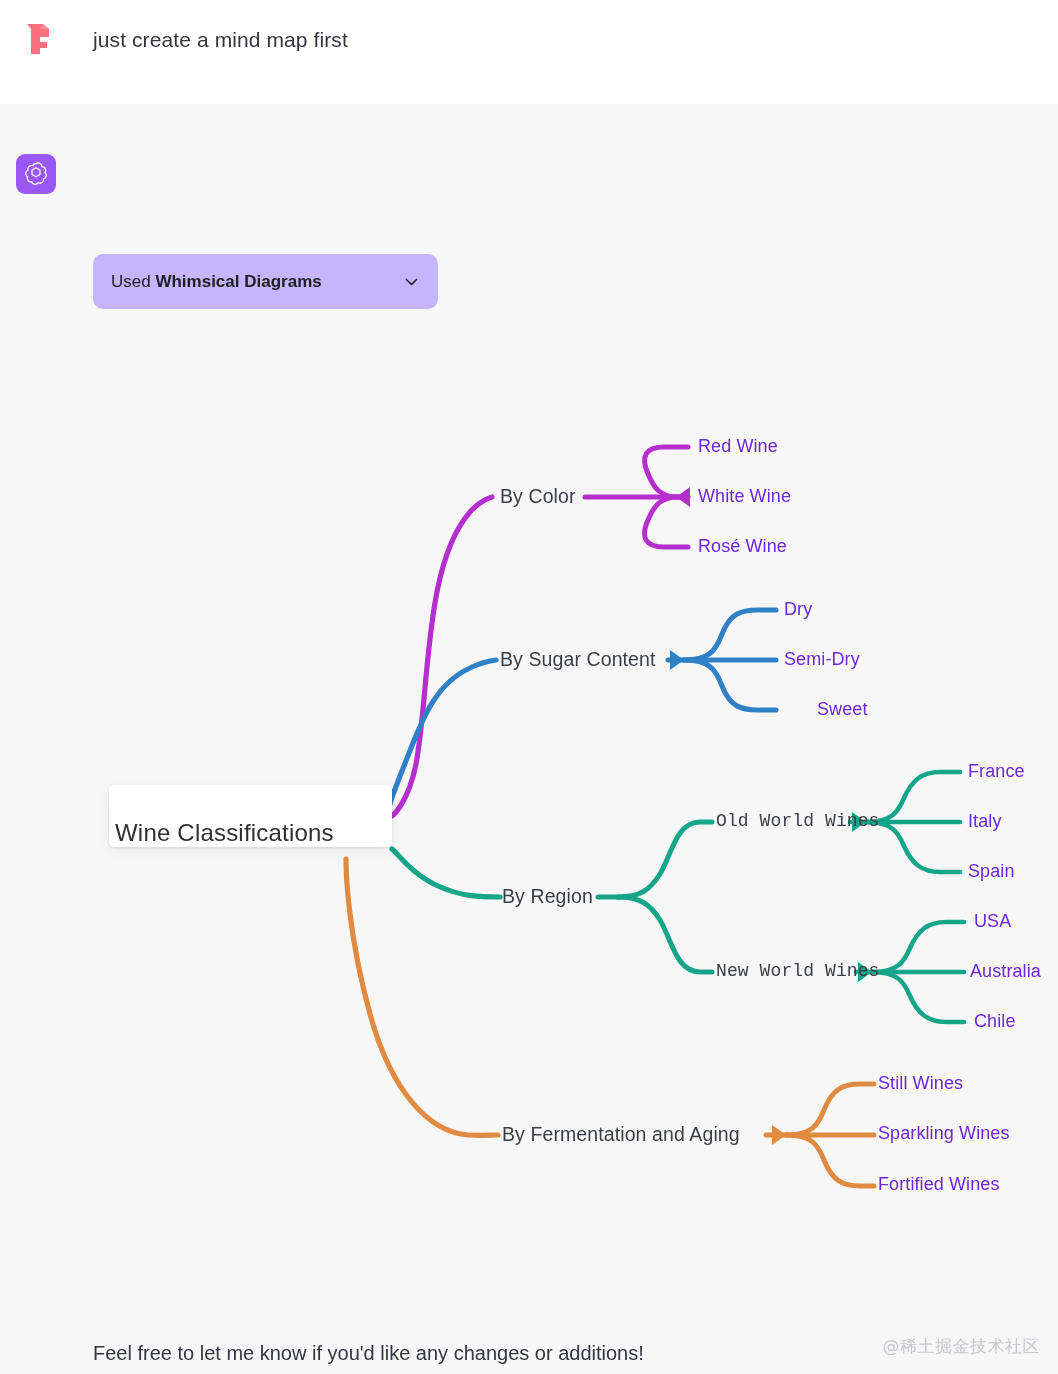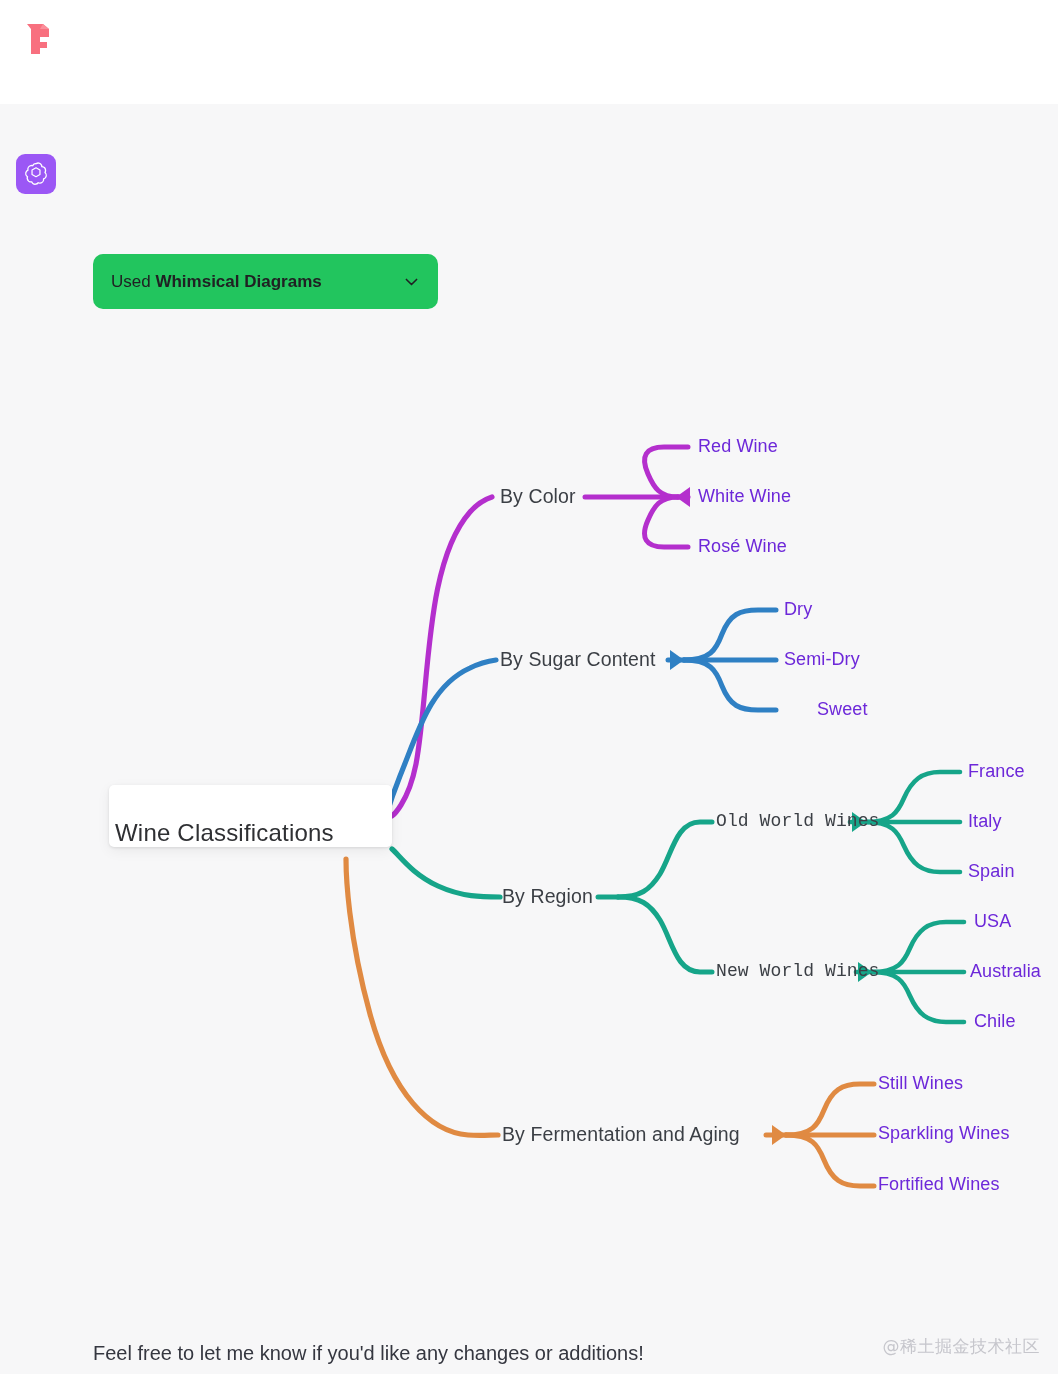--- a/index.html
+++ b/index.html
@@ -44,21 +44,21 @@
     width: 40px; height: 40px;
     border-radius: 9px;
     background: #9b57f5;
     display: flex; align-items: center; justify-content: center;
   }
   .gpt-avatar svg { width: 28px; height: 28px; display: block; }
 
   .tool-pill {
     position: absolute; left: 93px; top: 150px;
     width: 345px; height: 55px;
-    background: #22c55e;
+    background: #c4b5fd;
     border-radius: 10px;
     display: flex; align-items: center;
     padding: 0 18px;
     cursor: pointer;
   }
   .tool-pill-label {
     font-size: 17px; color: #202123; white-space: nowrap;
   }
   .tool-pill-label b { font-weight: 700; }
   .chevron {
@@ -137,20 +137,21 @@
 <div class="page">
 
   <div class="user-turn">
     <div class="user-avatar">
       <svg viewBox="0 0 44 44" width="44" height="44" aria-hidden="true">
         <path d="M11 8 L27 8 L33 13 L33 21 L24 21 L24 26 L31 26 L31 32 L24 32 L24 38 L15 38 L15 13 Z" fill="#f8707f"></path>
         <path d="M27 8 L33 13 L24 13 Z" fill="#fb8f9b"></path>
         <path d="M15 13 L24 13 L24 38 L15 38 Z" fill="#f8707f"></path>
       </svg>
     </div>
+    <div class="user-text">just create a mind map first</div>
   </div>
 
   <div class="assistant-turn">
 
     <div class="gpt-avatar">
       <svg viewBox="0 0 24 24" aria-hidden="true">
         <path fill="none" stroke="#ffffff" stroke-width="1.15" stroke-linejoin="round" stroke-linecap="round" d="M12 3.2c1.6-1.1 3.7-.6 4.6 1 .3.5.4 1 .4 1.5 1.8.1 3.2 1.6 3.2 3.4 0 .6-.2 1.2-.5 1.7 1.3 1.2 1.4 3.2.2 4.5-.4.4-.9.7-1.4.9.2 1.8-1.1 3.4-2.9 3.6-.6.1-1.2 0-1.7-.3-1.1 1.4-3.2 1.7-4.6.6-.5-.4-.8-.8-1-1.4-1.8.3-3.5-.9-3.8-2.7-.1-.6 0-1.2.2-1.7-1.5-1-1.9-3-.9-4.5.3-.5.8-.9 1.3-1.1-.4-1.8.7-3.5 2.4-3.9.6-.1 1.2-.1 1.7.1C9.8 3.3 11 2.9 12 3.2z"></path>
         <path fill="none" stroke="#ffffff" stroke-width="1.05" stroke-linejoin="round" stroke-linecap="round" d="M8.6 8.6 12 6.7l3.4 1.9v3.8L12 14.3 8.6 12.4z"></path>
       </svg>
     </div>

